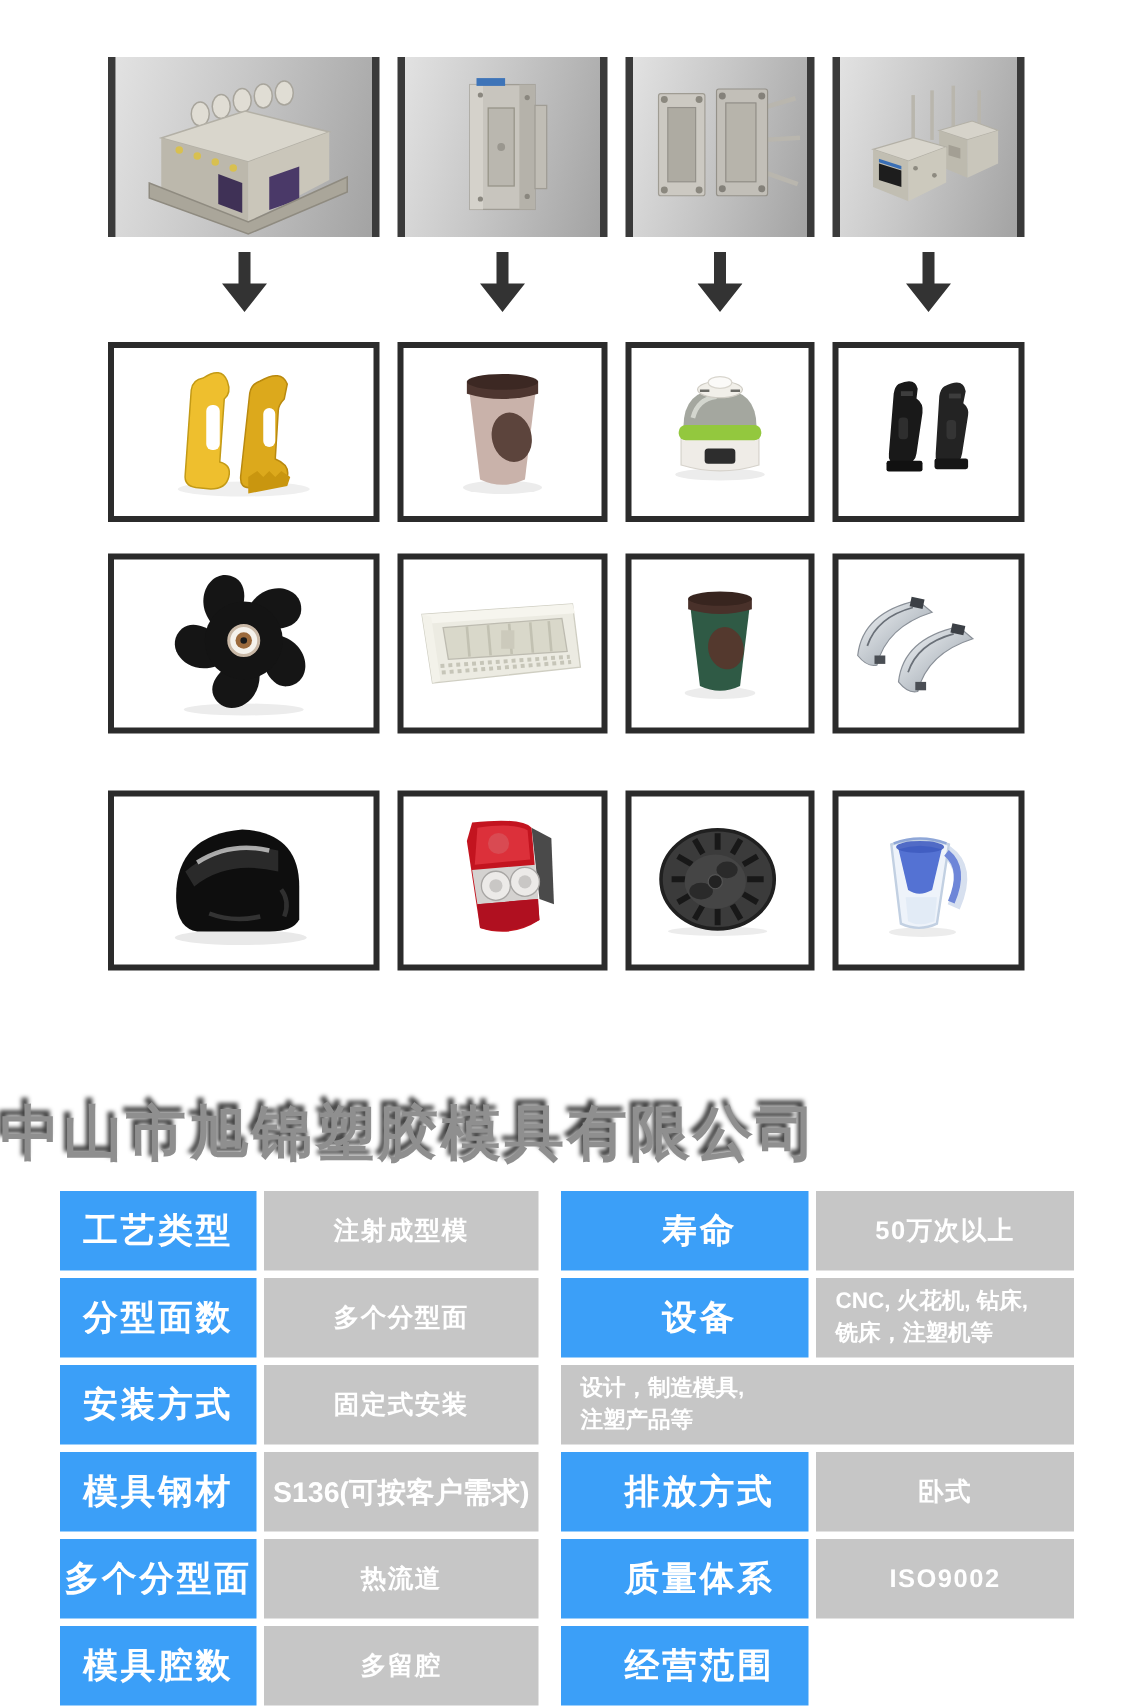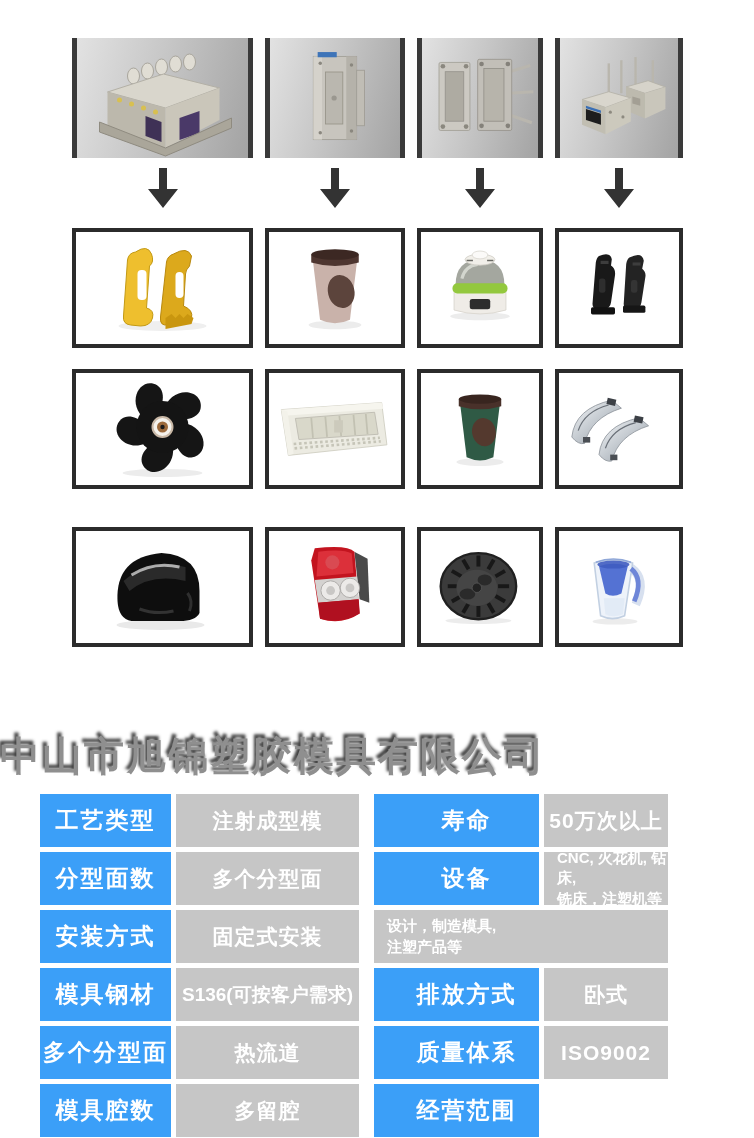--- a/index.html
+++ b/index.html
@@ -29,28 +29,28 @@
   }
   .tile svg{display:block;width:100%;height:100%;}
   
   .company-title{
     margin-top:86px;text-align:left;
     font-size:40px;font-weight:bold;letter-spacing:2px;
     color:#8f8f8f;text-shadow:-2px -4px 3px #3e3e3e;
     line-height:46px;
   }
   
-  .spec-table{width:628px;margin:15px 0 12px 40px;}
+  .spec-table{width:676px;margin:15px 0 12px 40px;}
   .srow{display:flex;margin-bottom:5px;}
   .cell{
     height:53px;box-sizing:border-box;color:#ffffff;font-weight:bold;
     display:flex;align-items:center;justify-content:center;text-align:center;
   }
   .lab{background:#3b9ff8;font-size:23px;letter-spacing:2px;}
-  .val{background:#c6c6c6;font-size:21px;letter-spacing:1px;}
+  .val{background:#c6c6c6;font-size:17px;letter-spacing:1px;}
   .cA{width:131px;margin-right:5px;}
   .cB{width:183px;margin-right:15px;}
   .cC{width:165px;margin-right:5px;padding-left:20px;}
   .cD{flex:1;text-align:right;}
   .small{font-size:15px;line-height:1.35;justify-content:flex-start;text-align:left;
          padding-left:13px;letter-spacing:0;white-space:pre-line;}
   .mid{font-size:19px;letter-spacing:0;}
 </style>
 </head>
 <body>

